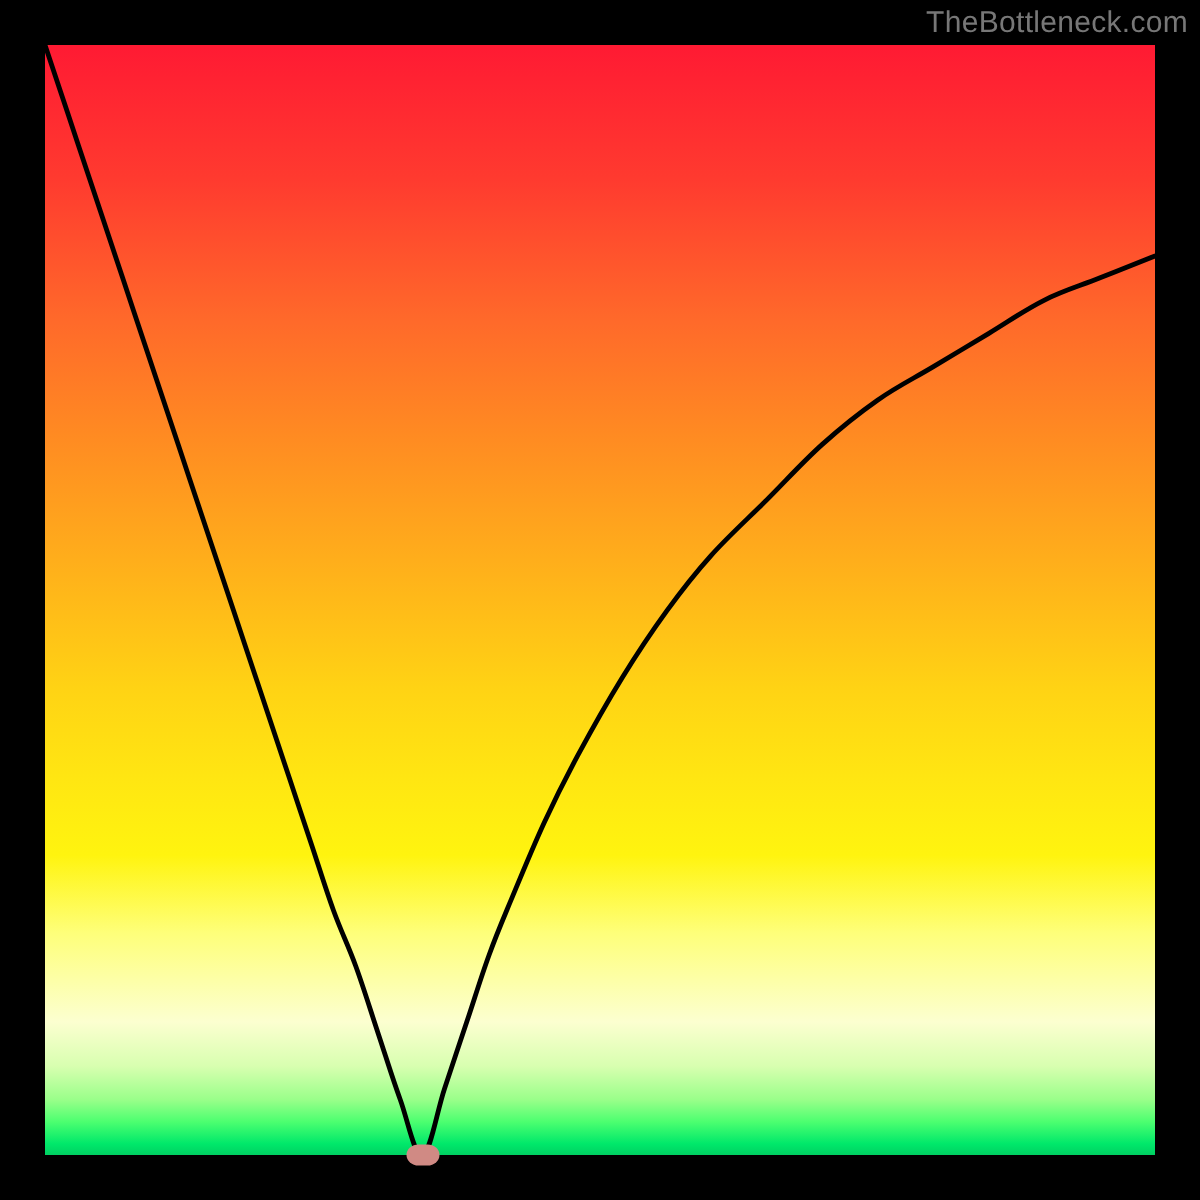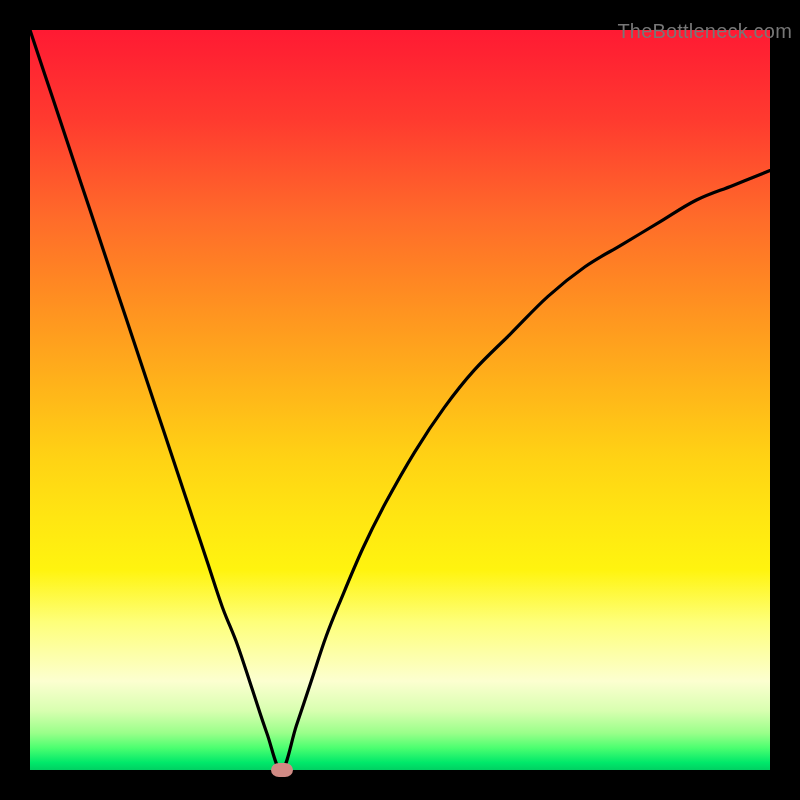--- a/index.html
+++ b/index.html
@@ -36,21 +36,21 @@
       #fcffd0 88%,
       #d8ffb0 92%,
       #9aff8a 95%,
       #4cff70 97%,
       #00e86a 99%,
       #00d062 100%
     );
   }
   .watermark {
     position: absolute;
-    top: 20px;
+    top: 4px;
     right: 8px;
     color: #777;
     font-size: 20px;
     font-weight: 500;
     letter-spacing: 0.2px;
     user-select: none;
   }
   svg.curve {
     position: absolute;
     left: 0;

